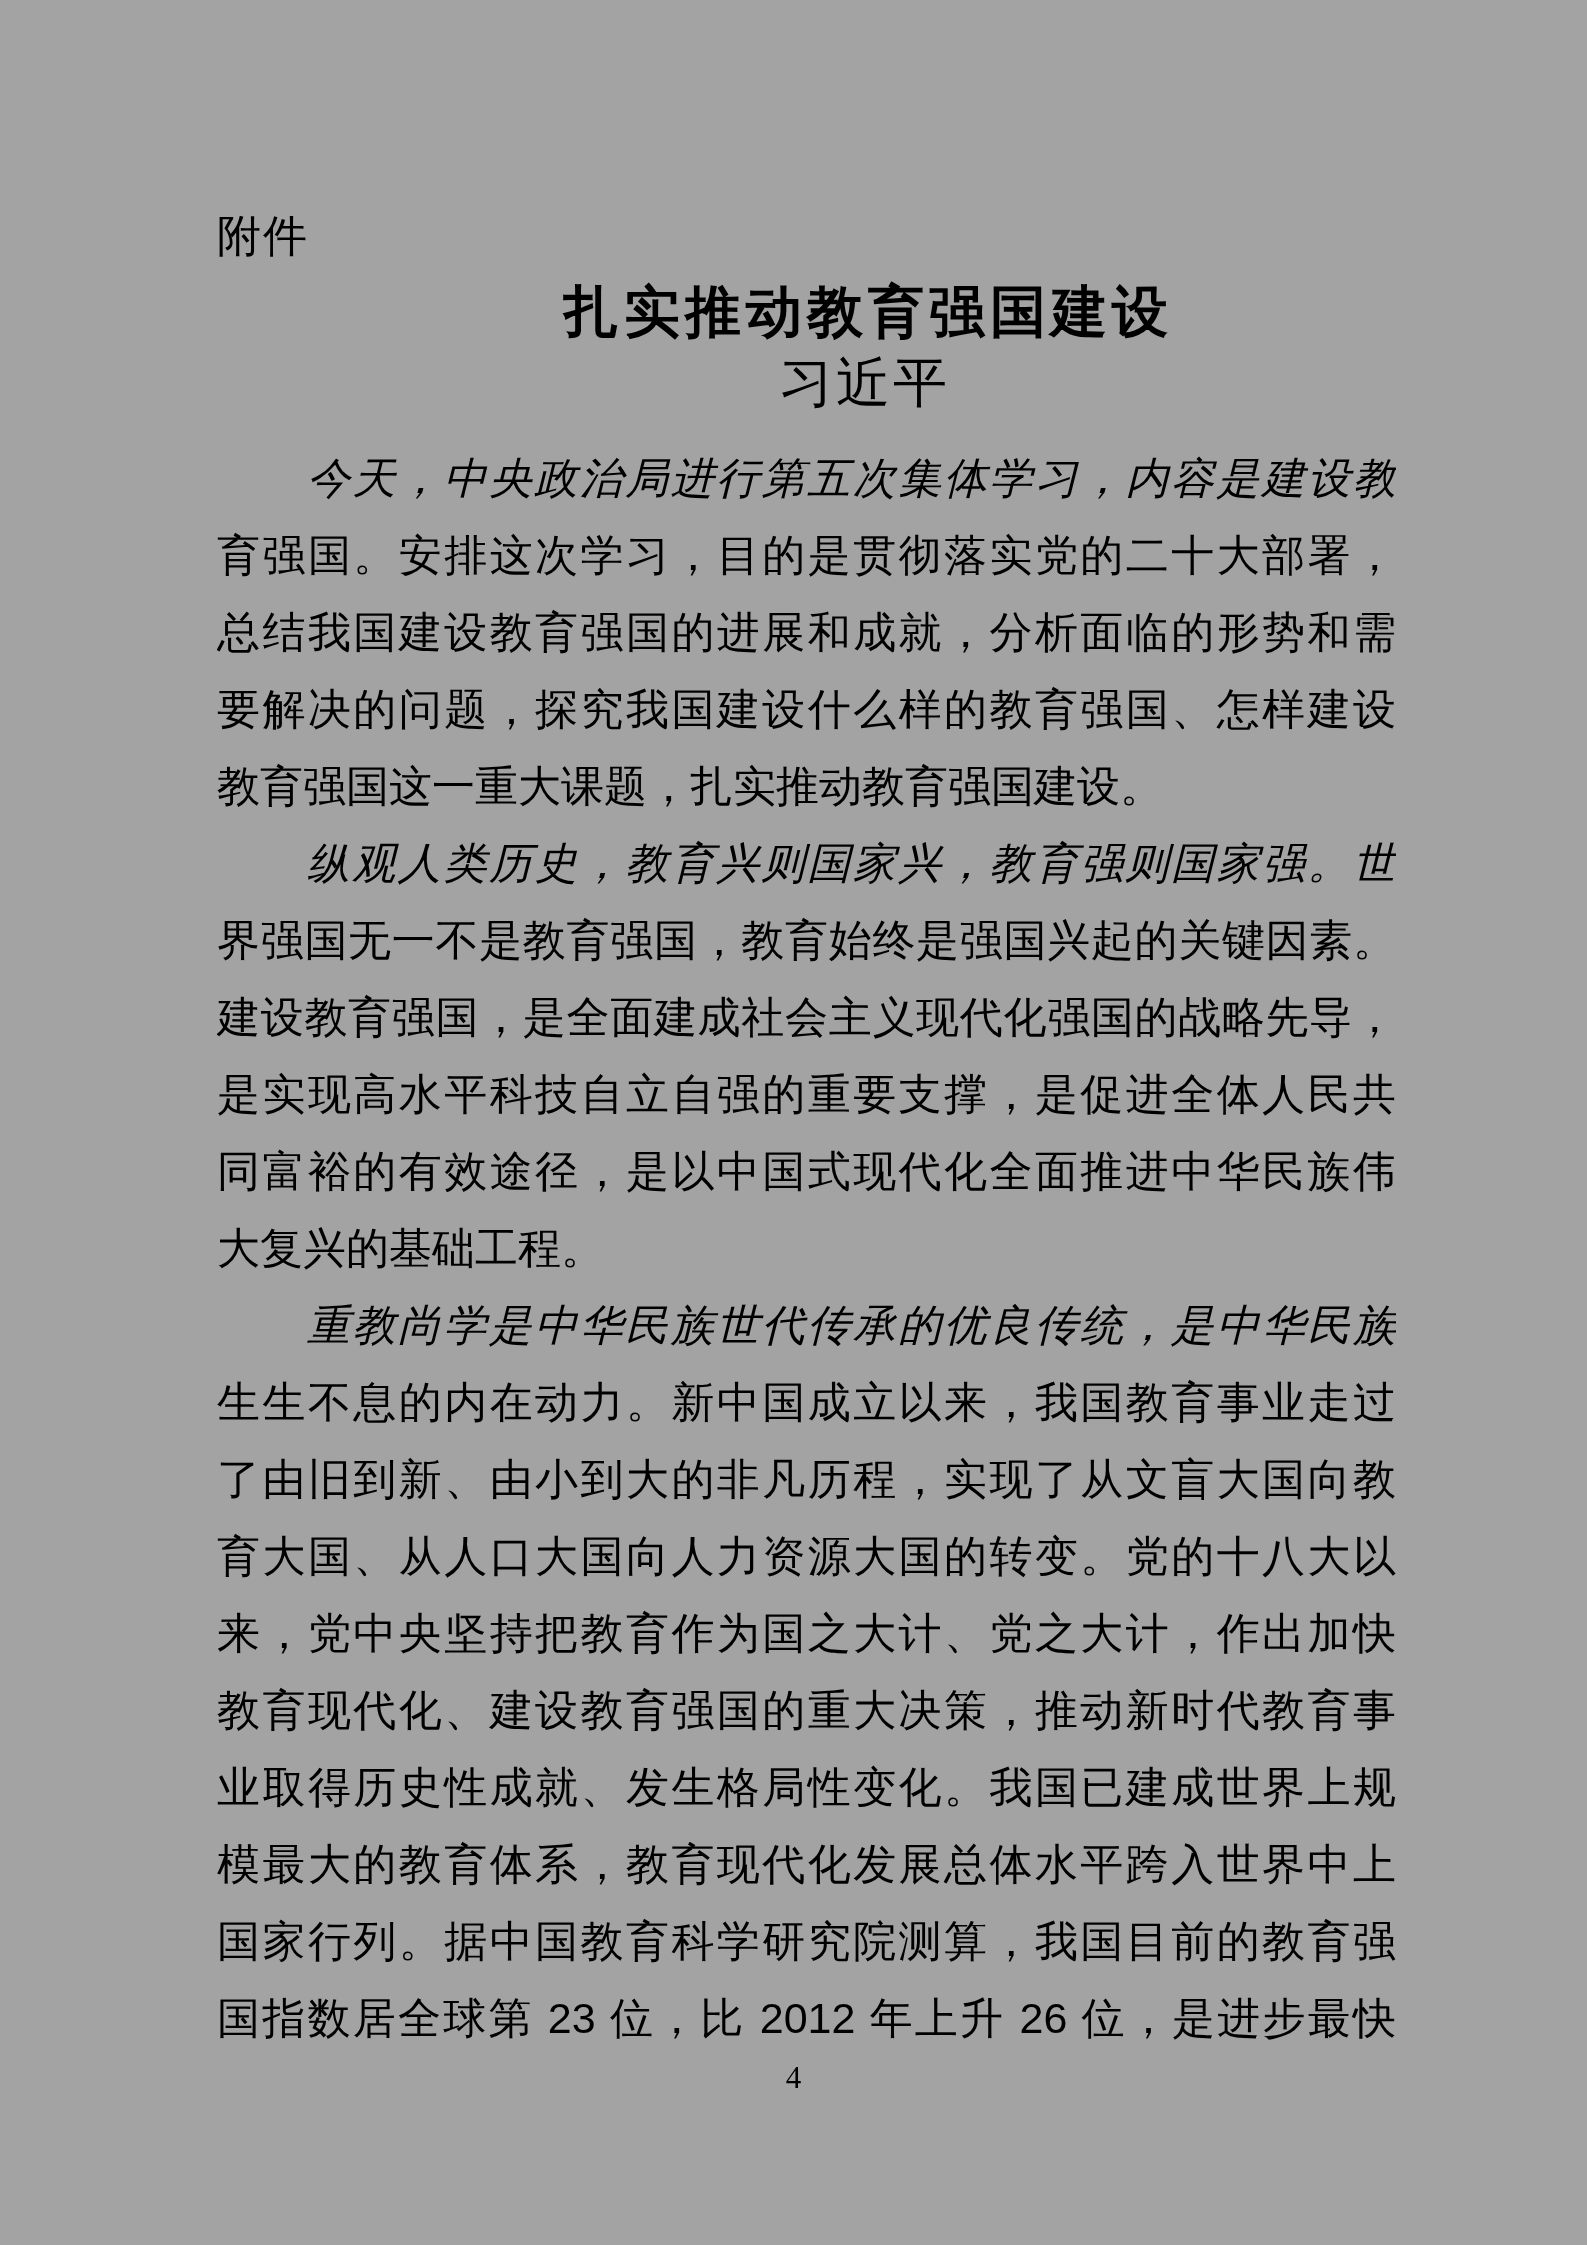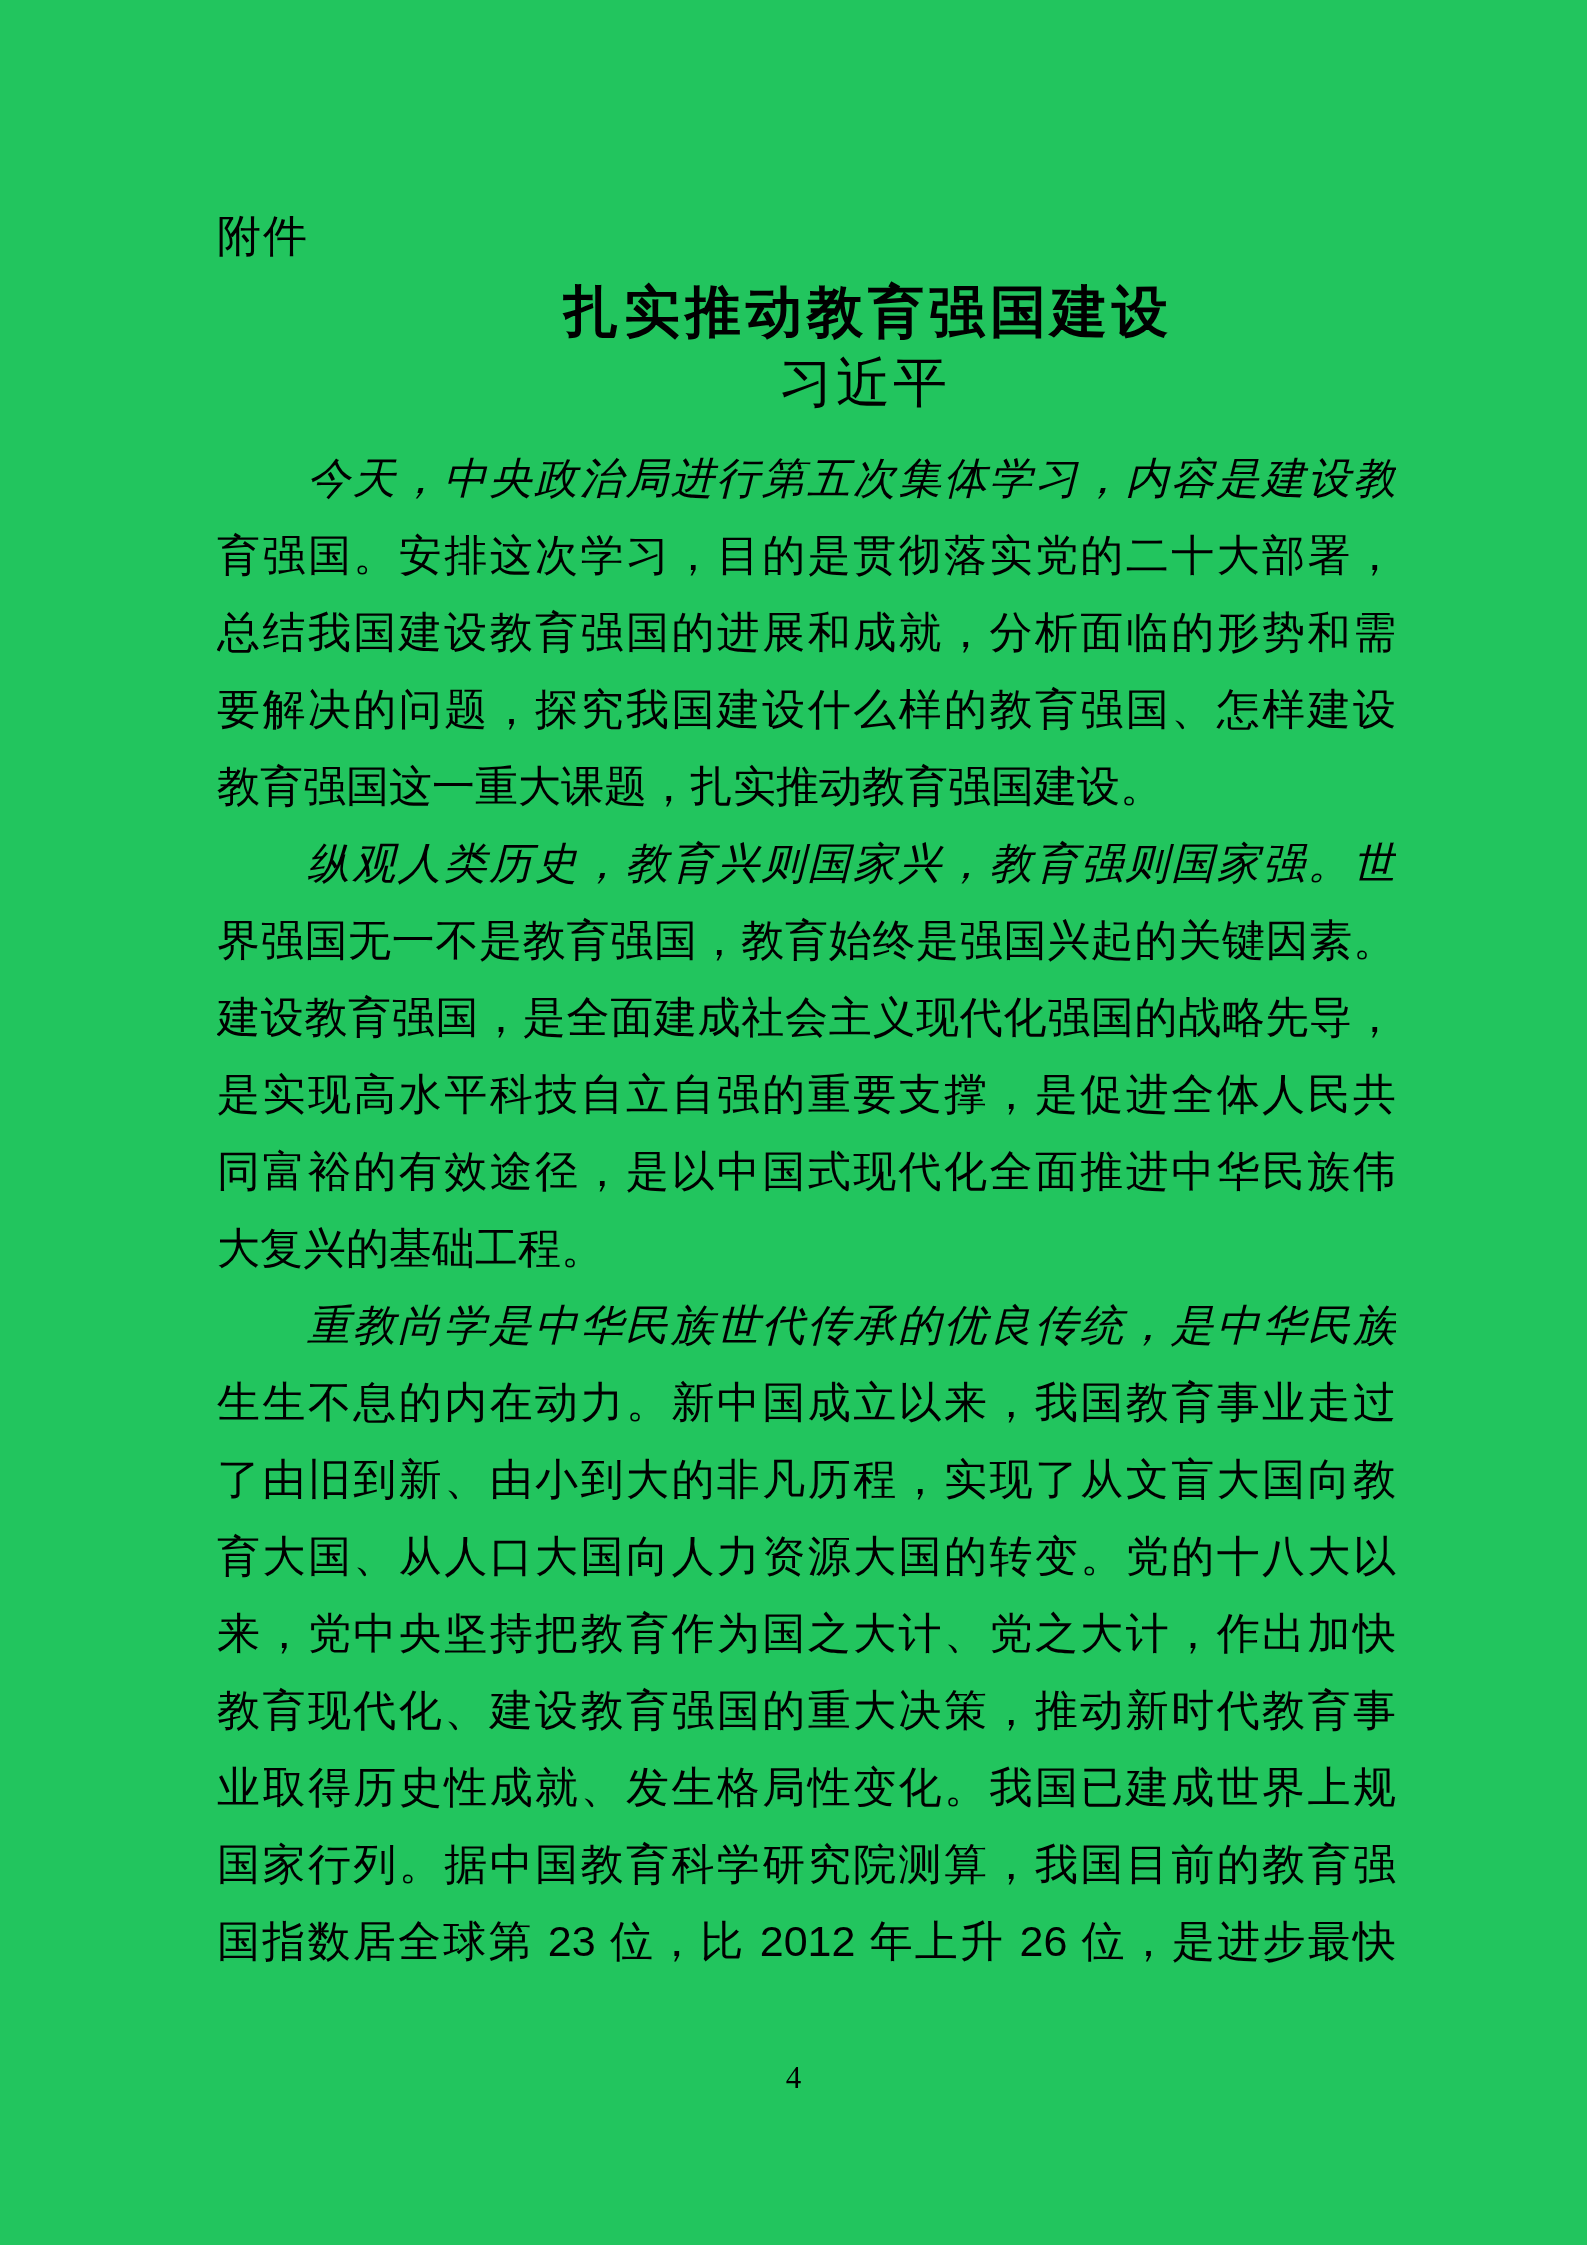--- a/index.html
+++ b/index.html
@@ -4,21 +4,21 @@
 <style>
   html, body {
     margin: 0;
     padding: 0;
     background: #ffffff;
   }
   .page {
     position: relative;
     width: 1587px;
     height: 2245px;
-    background: #22c55e;
+    background: #a3a3a3;
     color: #000000;
     font-family: "Liberation Sans", sans-serif;
     overflow: hidden;
   }
   .attachment-label {
     position: absolute;
     left: 217px;
     top: 210px;
     font-size: 44px;
     line-height: 52px;
@@ -113,20 +113,21 @@
     </p>
 
     <p class="para">
       <span class="line indent">重教尚学是中华民族世代传承的优良传统，是中华民族</span>
       <span class="line">生生不息的内在动力。新中国成立以来，我国教育事业走过</span>
       <span class="line">了由旧到新、由小到大的非凡历程，实现了从文盲大国向教</span>
       <span class="line">育大国、从人口大国向人力资源大国的转变。党的十八大以</span>
       <span class="line">来，党中央坚持把教育作为国之大计、党之大计，作出加快</span>
       <span class="line">教育现代化、建设教育强国的重大决策，推动新时代教育事</span>
       <span class="line">业取得历史性成就、发生格局性变化。我国已建成世界上规</span>
+      <span class="line">模最大的教育体系，教育现代化发展总体水平跨入世界中上</span>
       <span class="line">国家行列。据中国教育科学研究院测算，我国目前的教育强</span>
       <span class="line">国指数居全球第 23 位，比 2012 年上升 26 位，是进步最快</span>
     </p>
 
   </div>
 
   <div class="page-number">4</div>
 
 </div>
 

